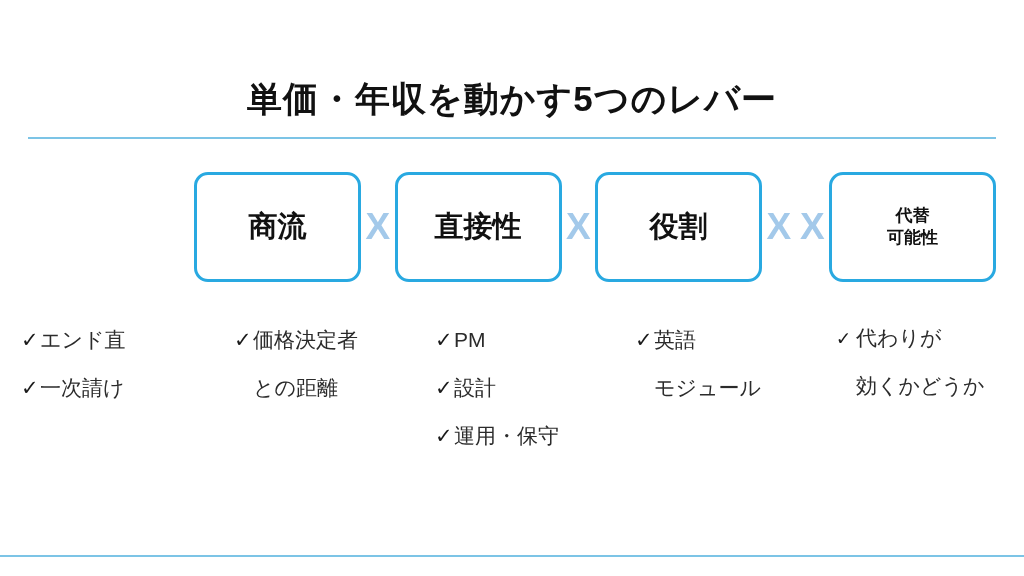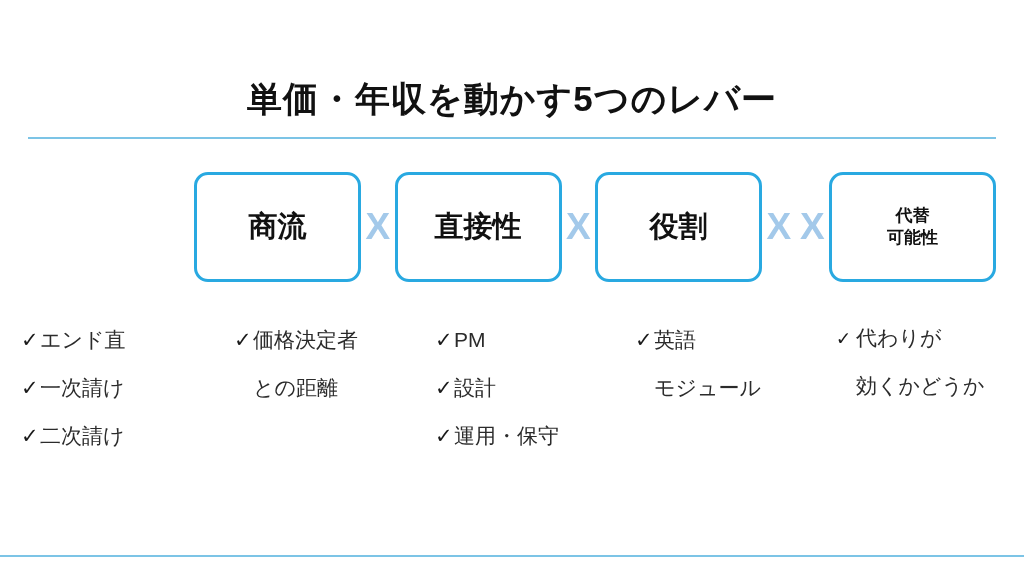--- a/index.html
+++ b/index.html
@@ -81,21 +81,20 @@
     <div class="sep">X</div>
     <div class="box">
       <span class="box-label small">代替
 可能性</span>
     </div>
   </div>
 
   <div class="note-col c1">
     <div class="note-line"><span class="check">✓</span><span>エンド直</span></div>
     <div class="note-line"><span class="check">✓</span><span>一次請け</span></div>
-    <div class="note-line"><span class="check">✓</span><span>二次請け</span></div>
   </div>
 
   <div class="note-col c3">
     <div class="note-line"><span class="check">✓</span><span>PM</span></div>
     <div class="note-line"><span class="check">✓</span><span>設計</span></div>
     <div class="note-line"><span class="check">✓</span><span>運用・保守</span></div>
   </div>
 
   <div class="note-col c2">
     <div class="note-line"><span class="check">✓</span><span>価格決定者</span></div>

